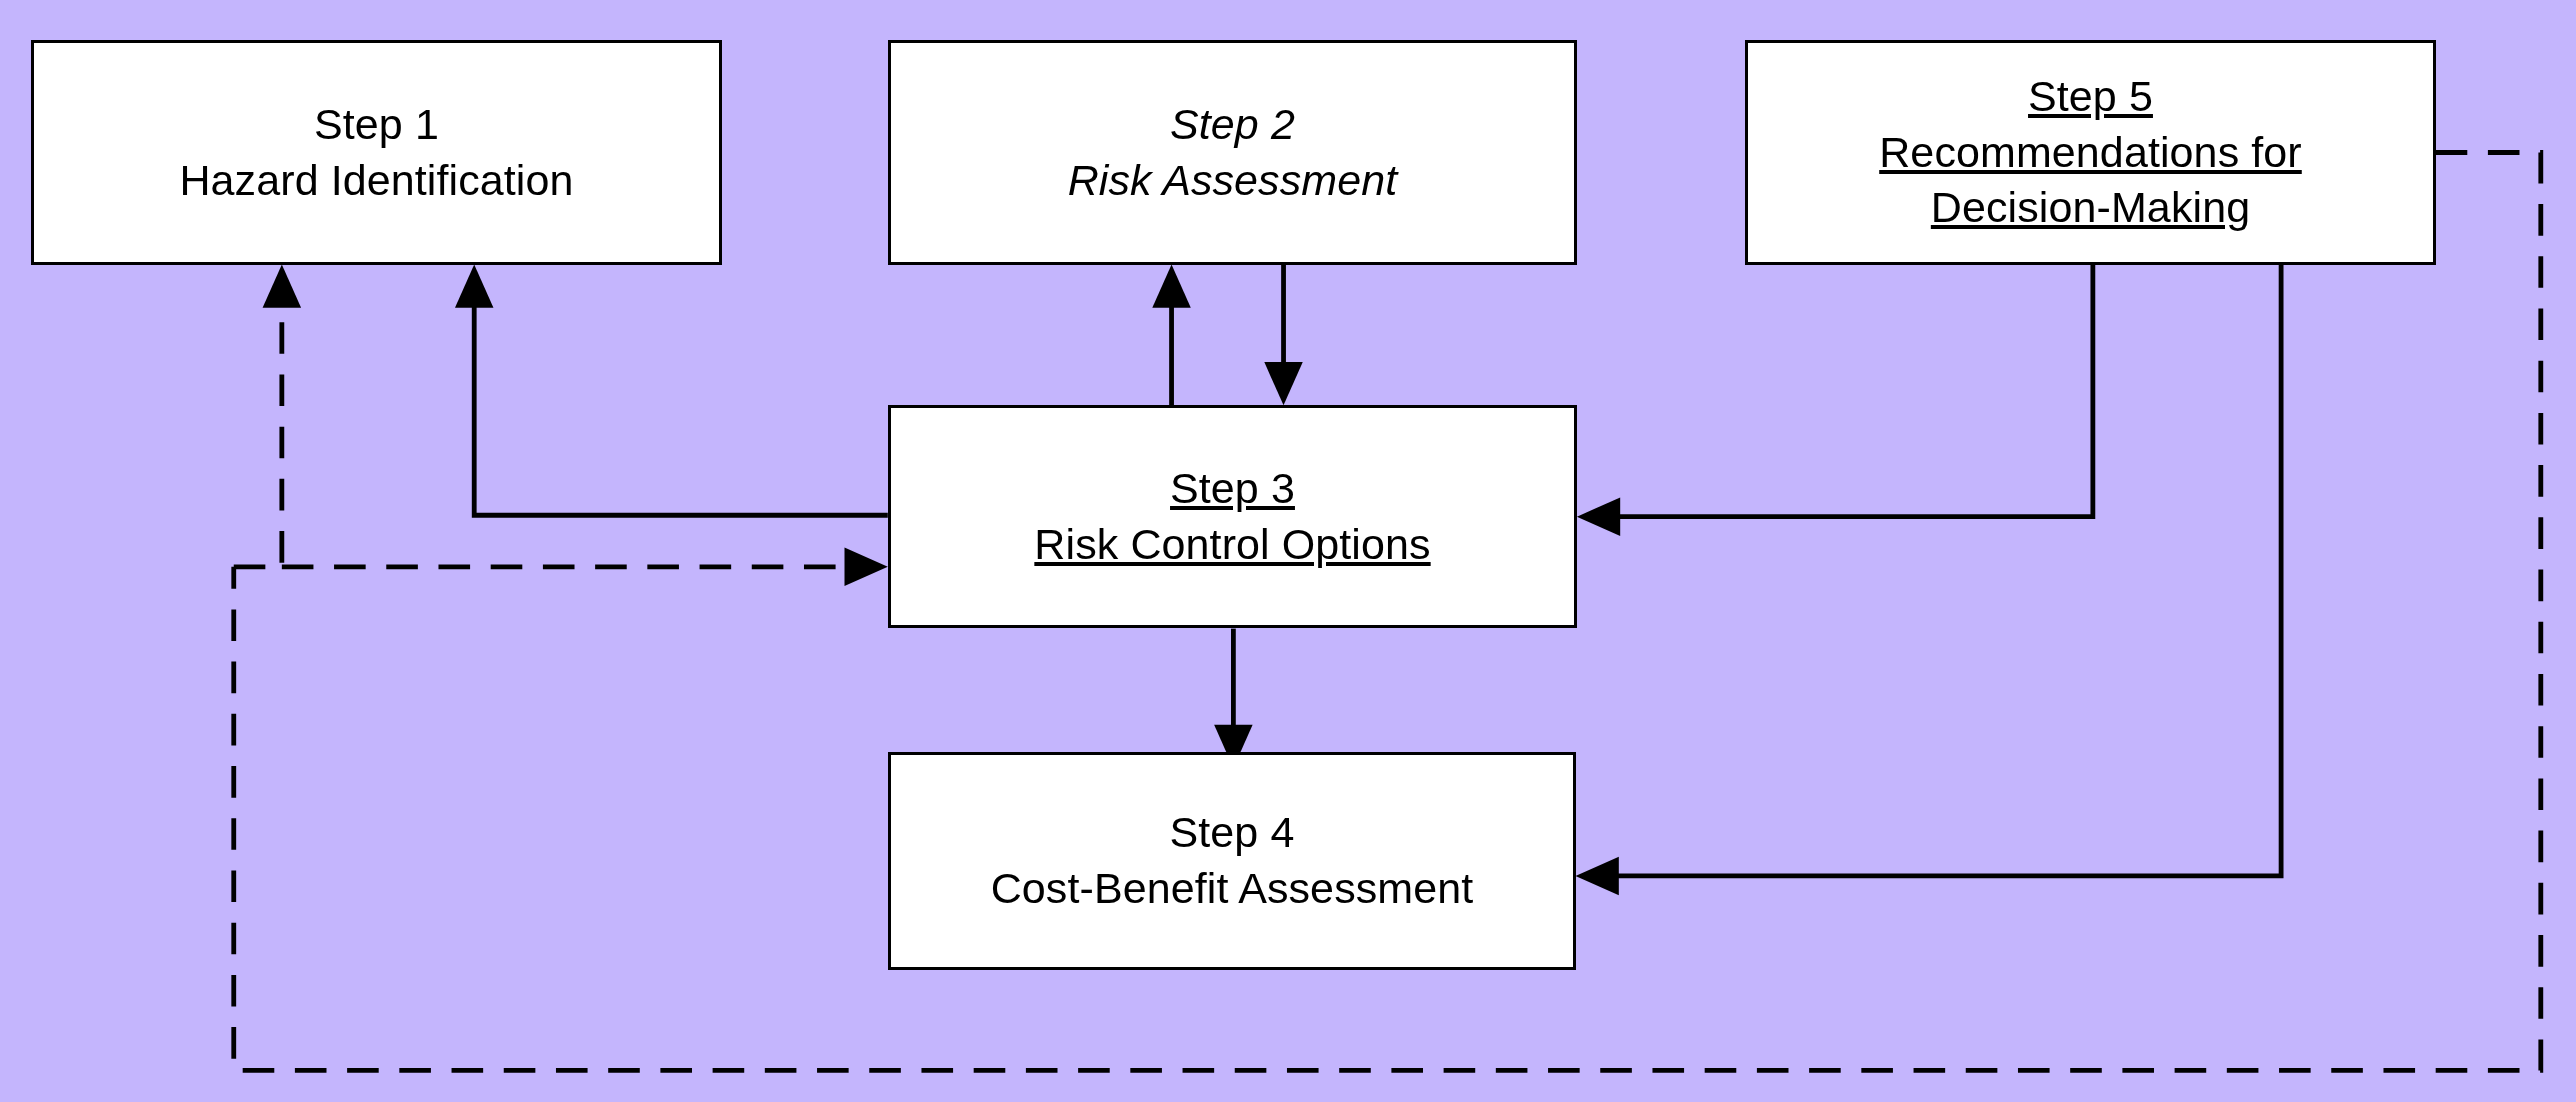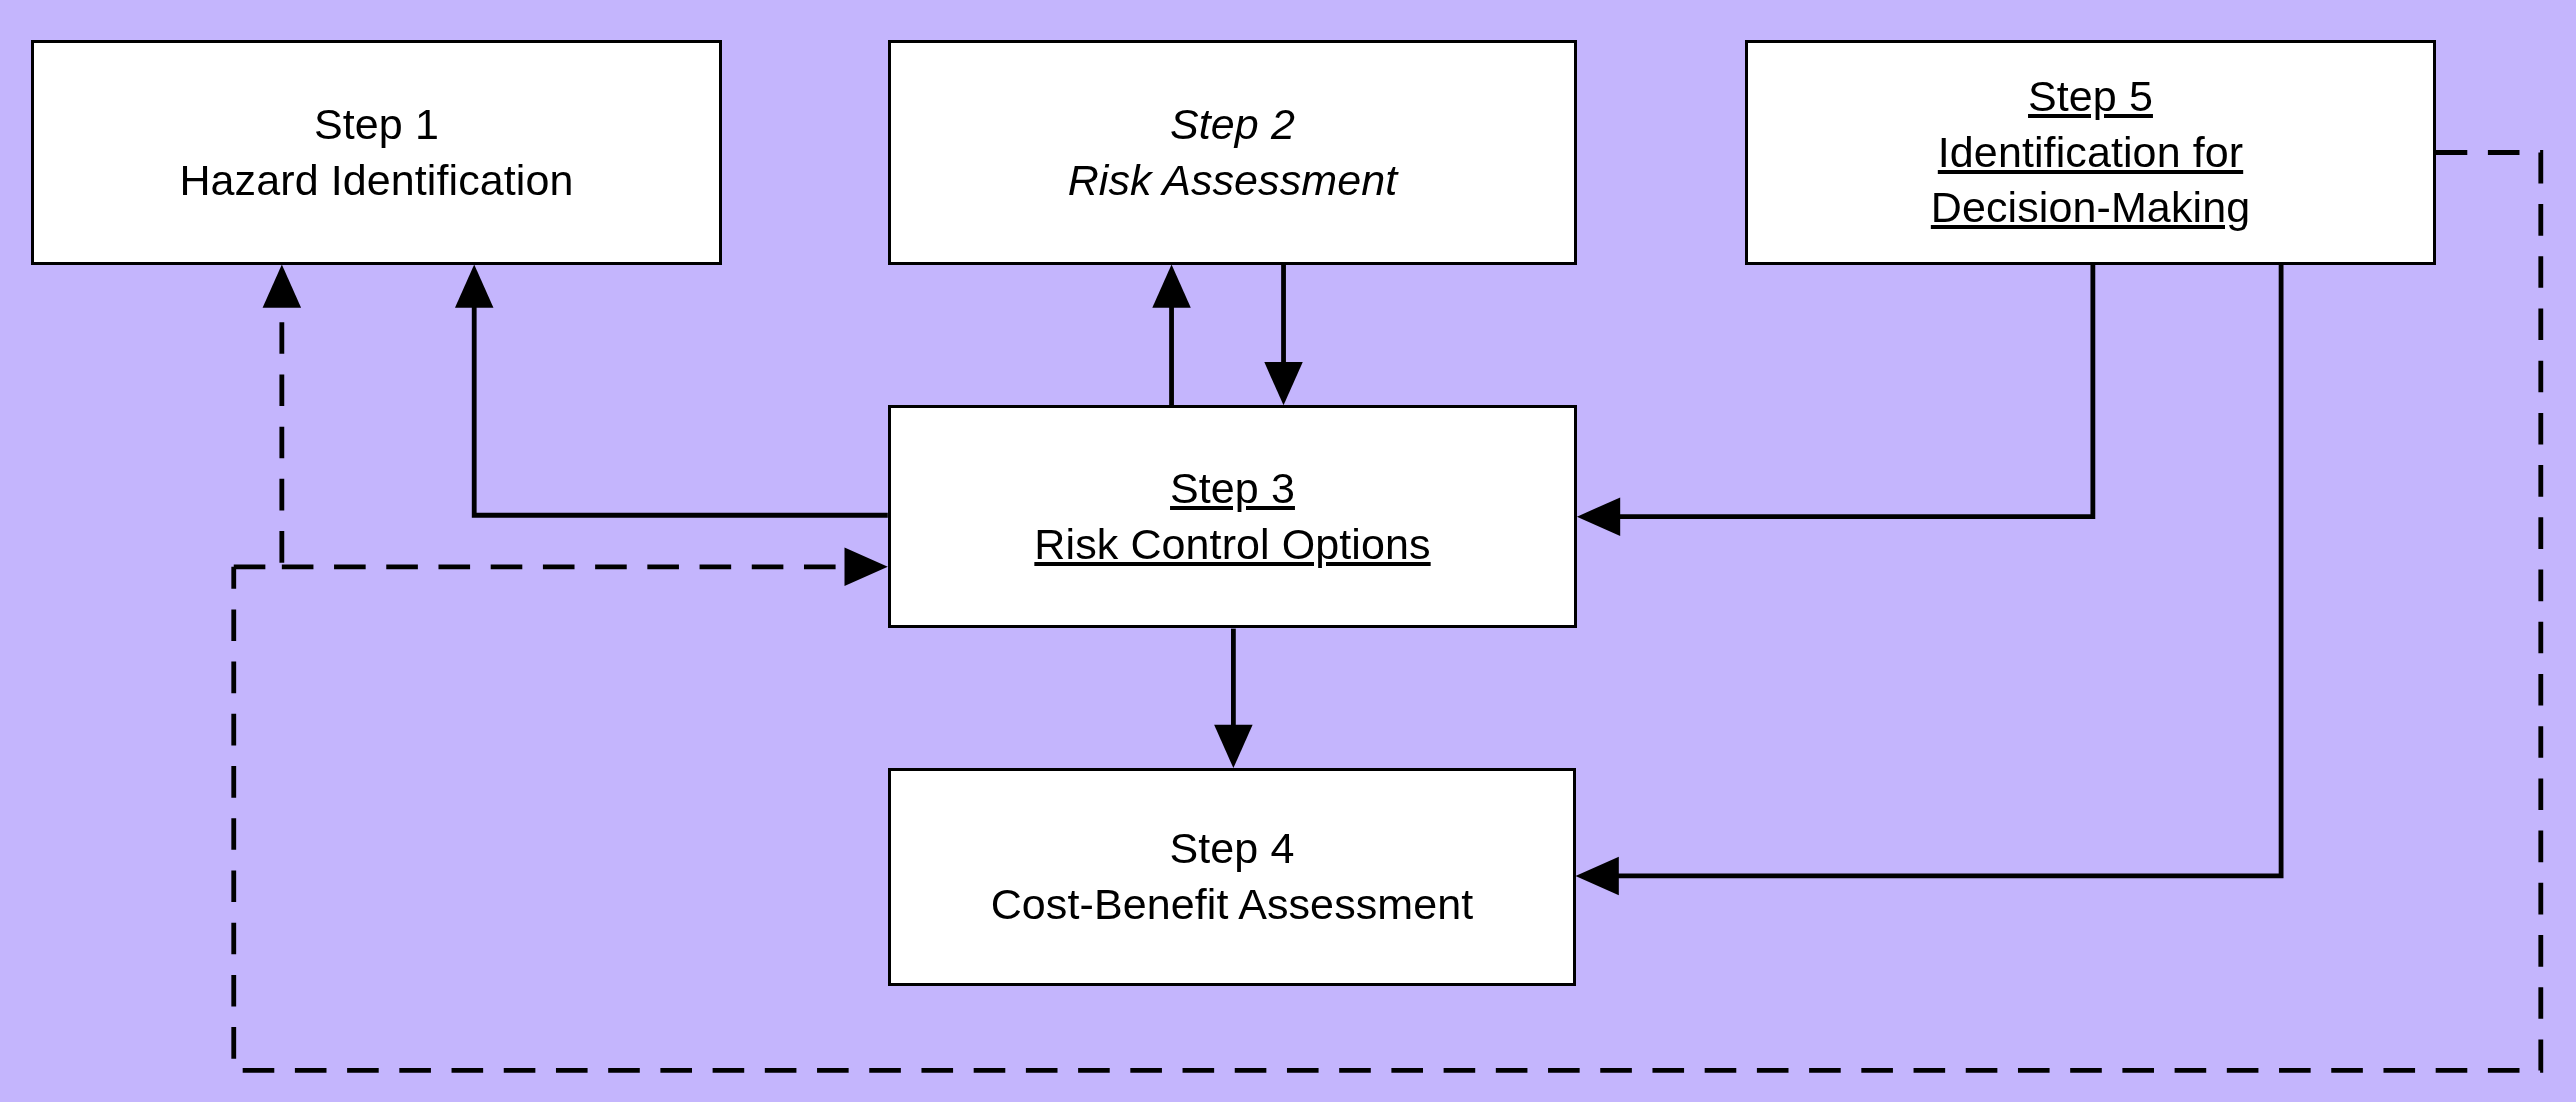--- a/index.html
+++ b/index.html
@@ -42,21 +42,21 @@
   .node-line {
     display: block;
     font-size: 43px;
     white-space: nowrap;
     letter-spacing: 0.1px;
   }
   #node-step1 { left: 31px;   top: 40px;   width: 691px; height: 225px; }
   #node-step2 { left: 888px; top: 40px;   width: 689px; height: 225px; font-style: italic; }
   #node-step5 { left: 1745px; top: 40px;   width: 691px; height: 225px; text-decoration: underline; }
   #node-step3 { left: 888px; top: 405px;  width: 689px; height: 223px; text-decoration: underline; }
-  #node-step4 { left: 888px; top: 768px; width: 688px; height: 218px; }
+  #node-step4 { left: 888px; top: 752px; width: 688px; height: 218px; }
 </style>
 </head>
 <body>
 
 <div id="canvas">
 
   <svg id="diagram-svg" viewBox="0 0 3749 1604" xmlns="http://www.w3.org/2000/svg">
 
     <g>
       <path d="M 1292 750 L 690 750 L 690 440" fill="none" stroke="#000000" stroke-width="7"></path>
@@ -106,21 +106,21 @@
     <span class="node-line">Hazard Identification</span>
   </div>
 
   <div class="node-box" id="node-step2">
     <span class="node-line">Step 2</span>
     <span class="node-line">Risk Assessment</span>
   </div>
 
   <div class="node-box" id="node-step5">
     <span class="node-line">Step 5</span>
-    <span class="node-line">Identification for</span>
+    <span class="node-line">Recommendations for</span>
     <span class="node-line">Decision-Making</span>
   </div>
 
   <div class="node-box" id="node-step3">
     <span class="node-line">Step 3</span>
     <span class="node-line">Risk Control Options</span>
   </div>
 
   <div class="node-box" id="node-step4">
     <span class="node-line">Step 4</span>

